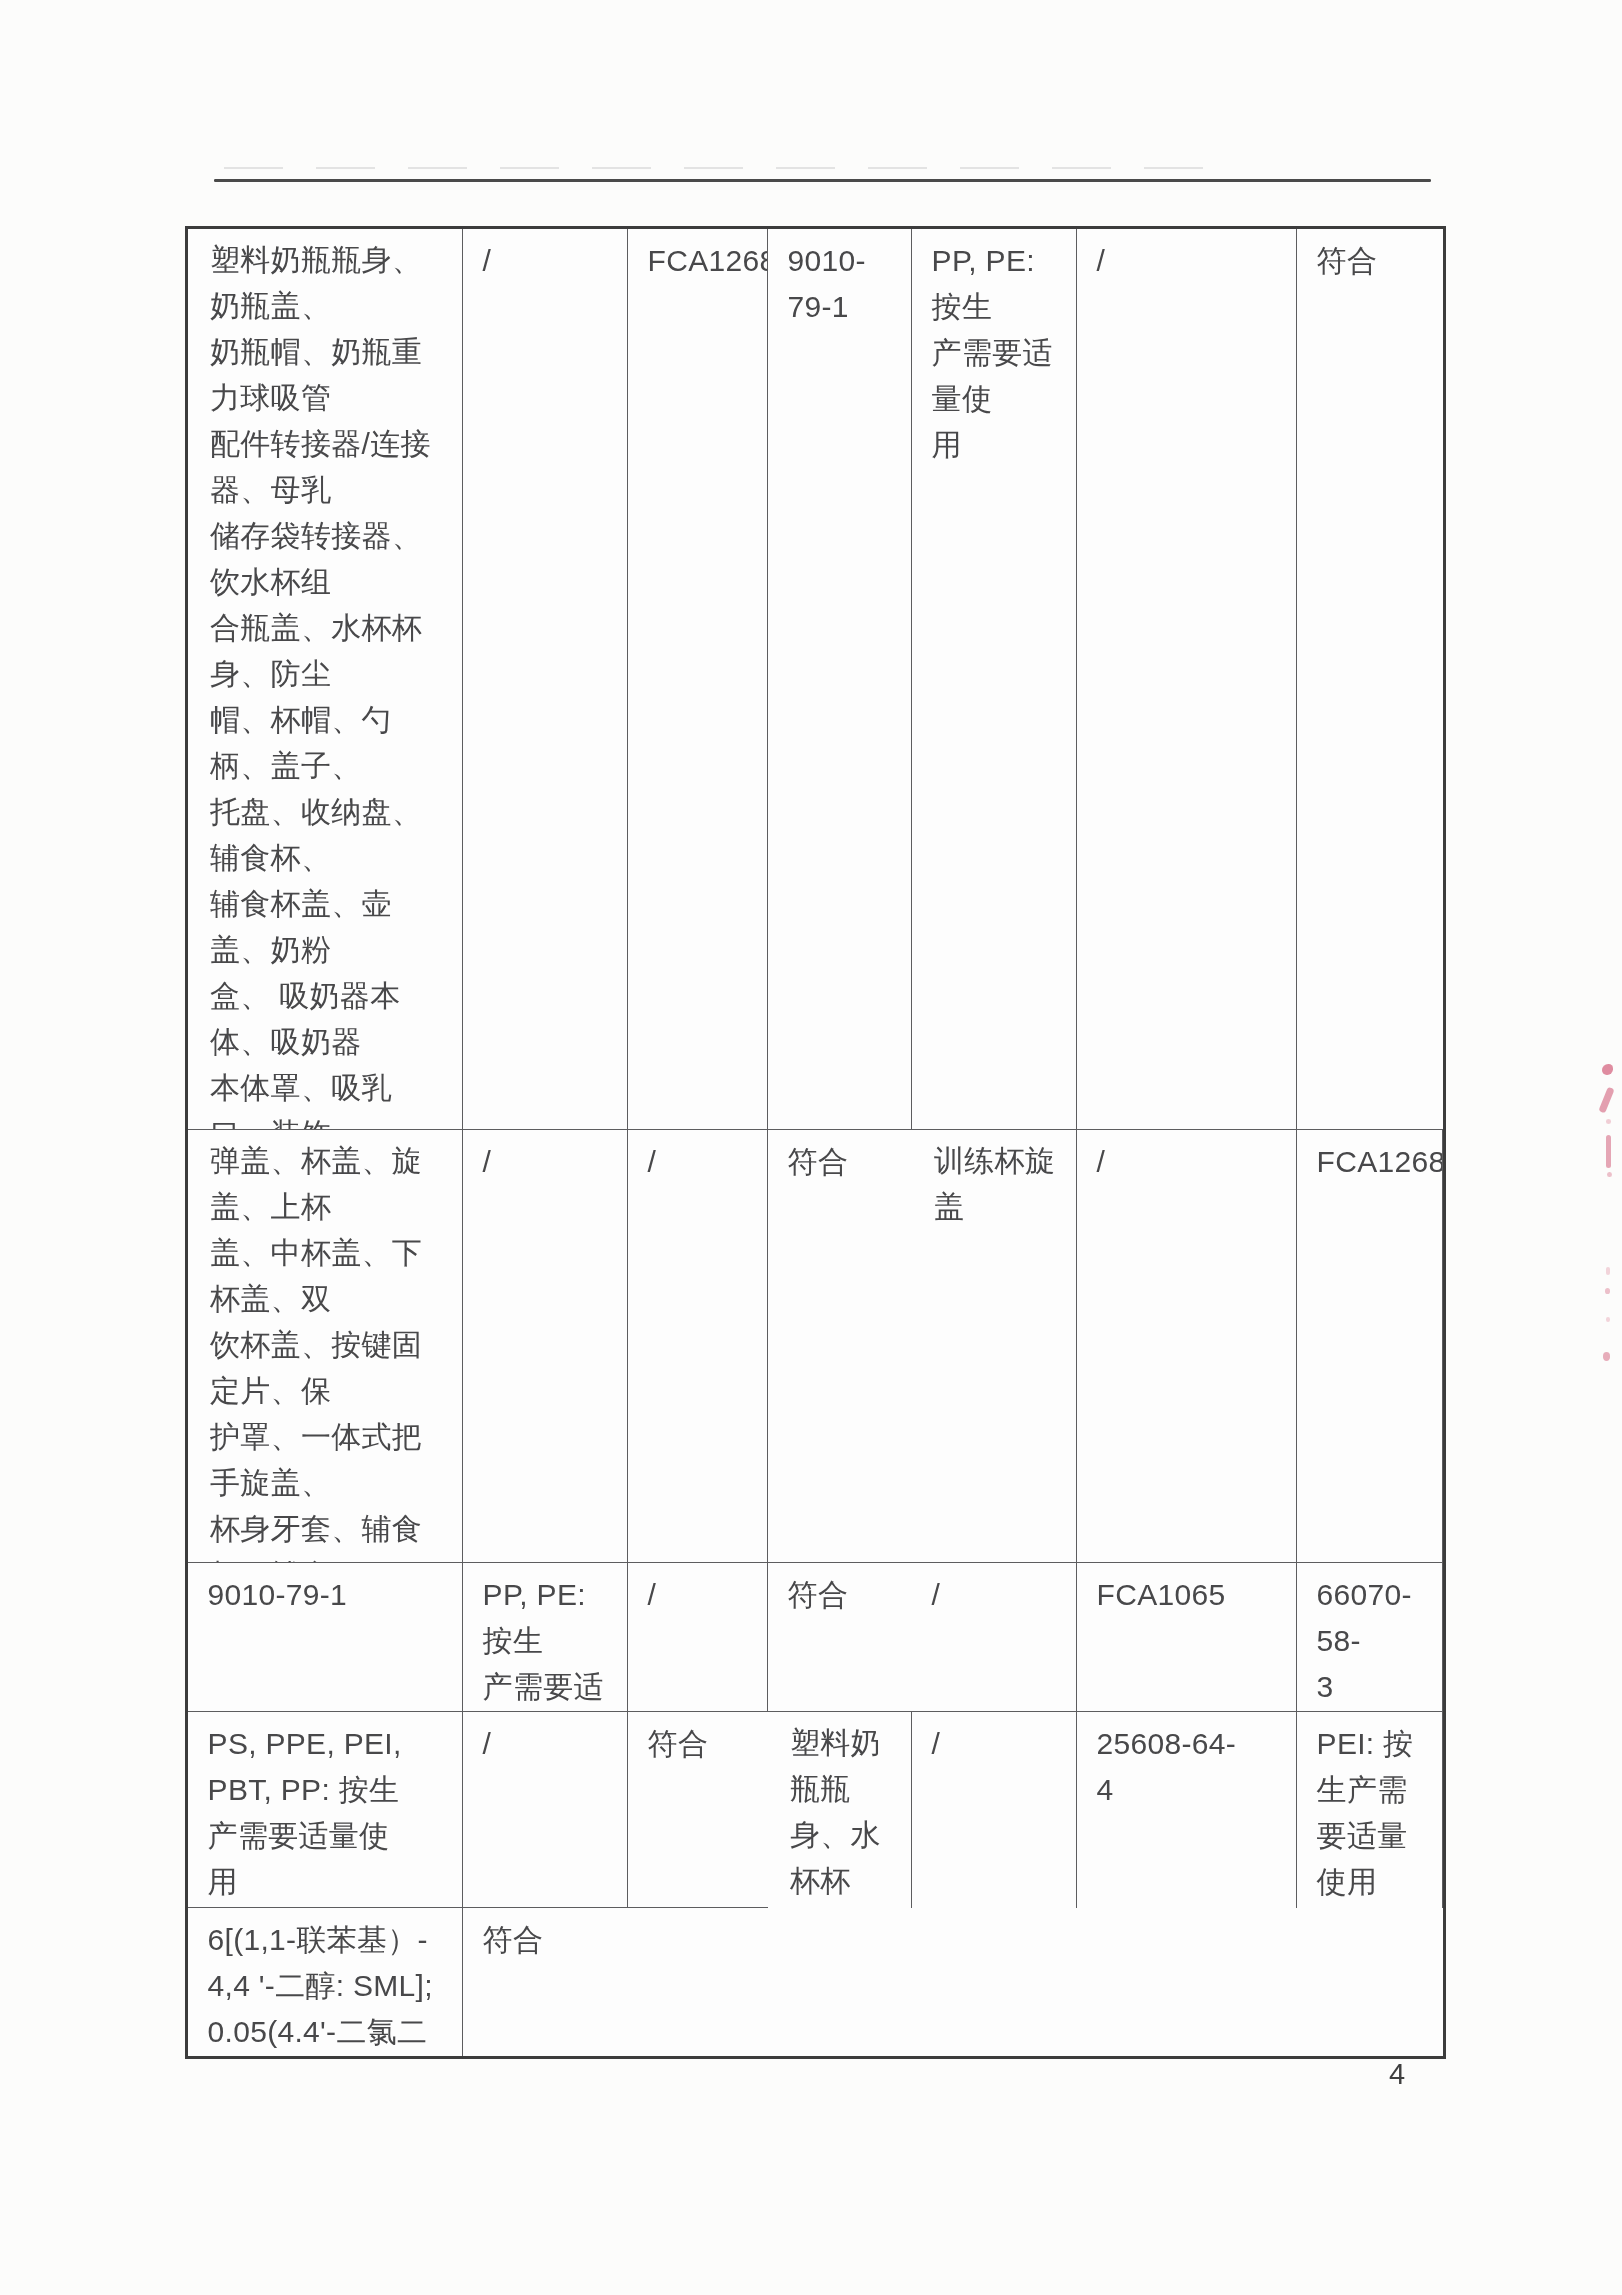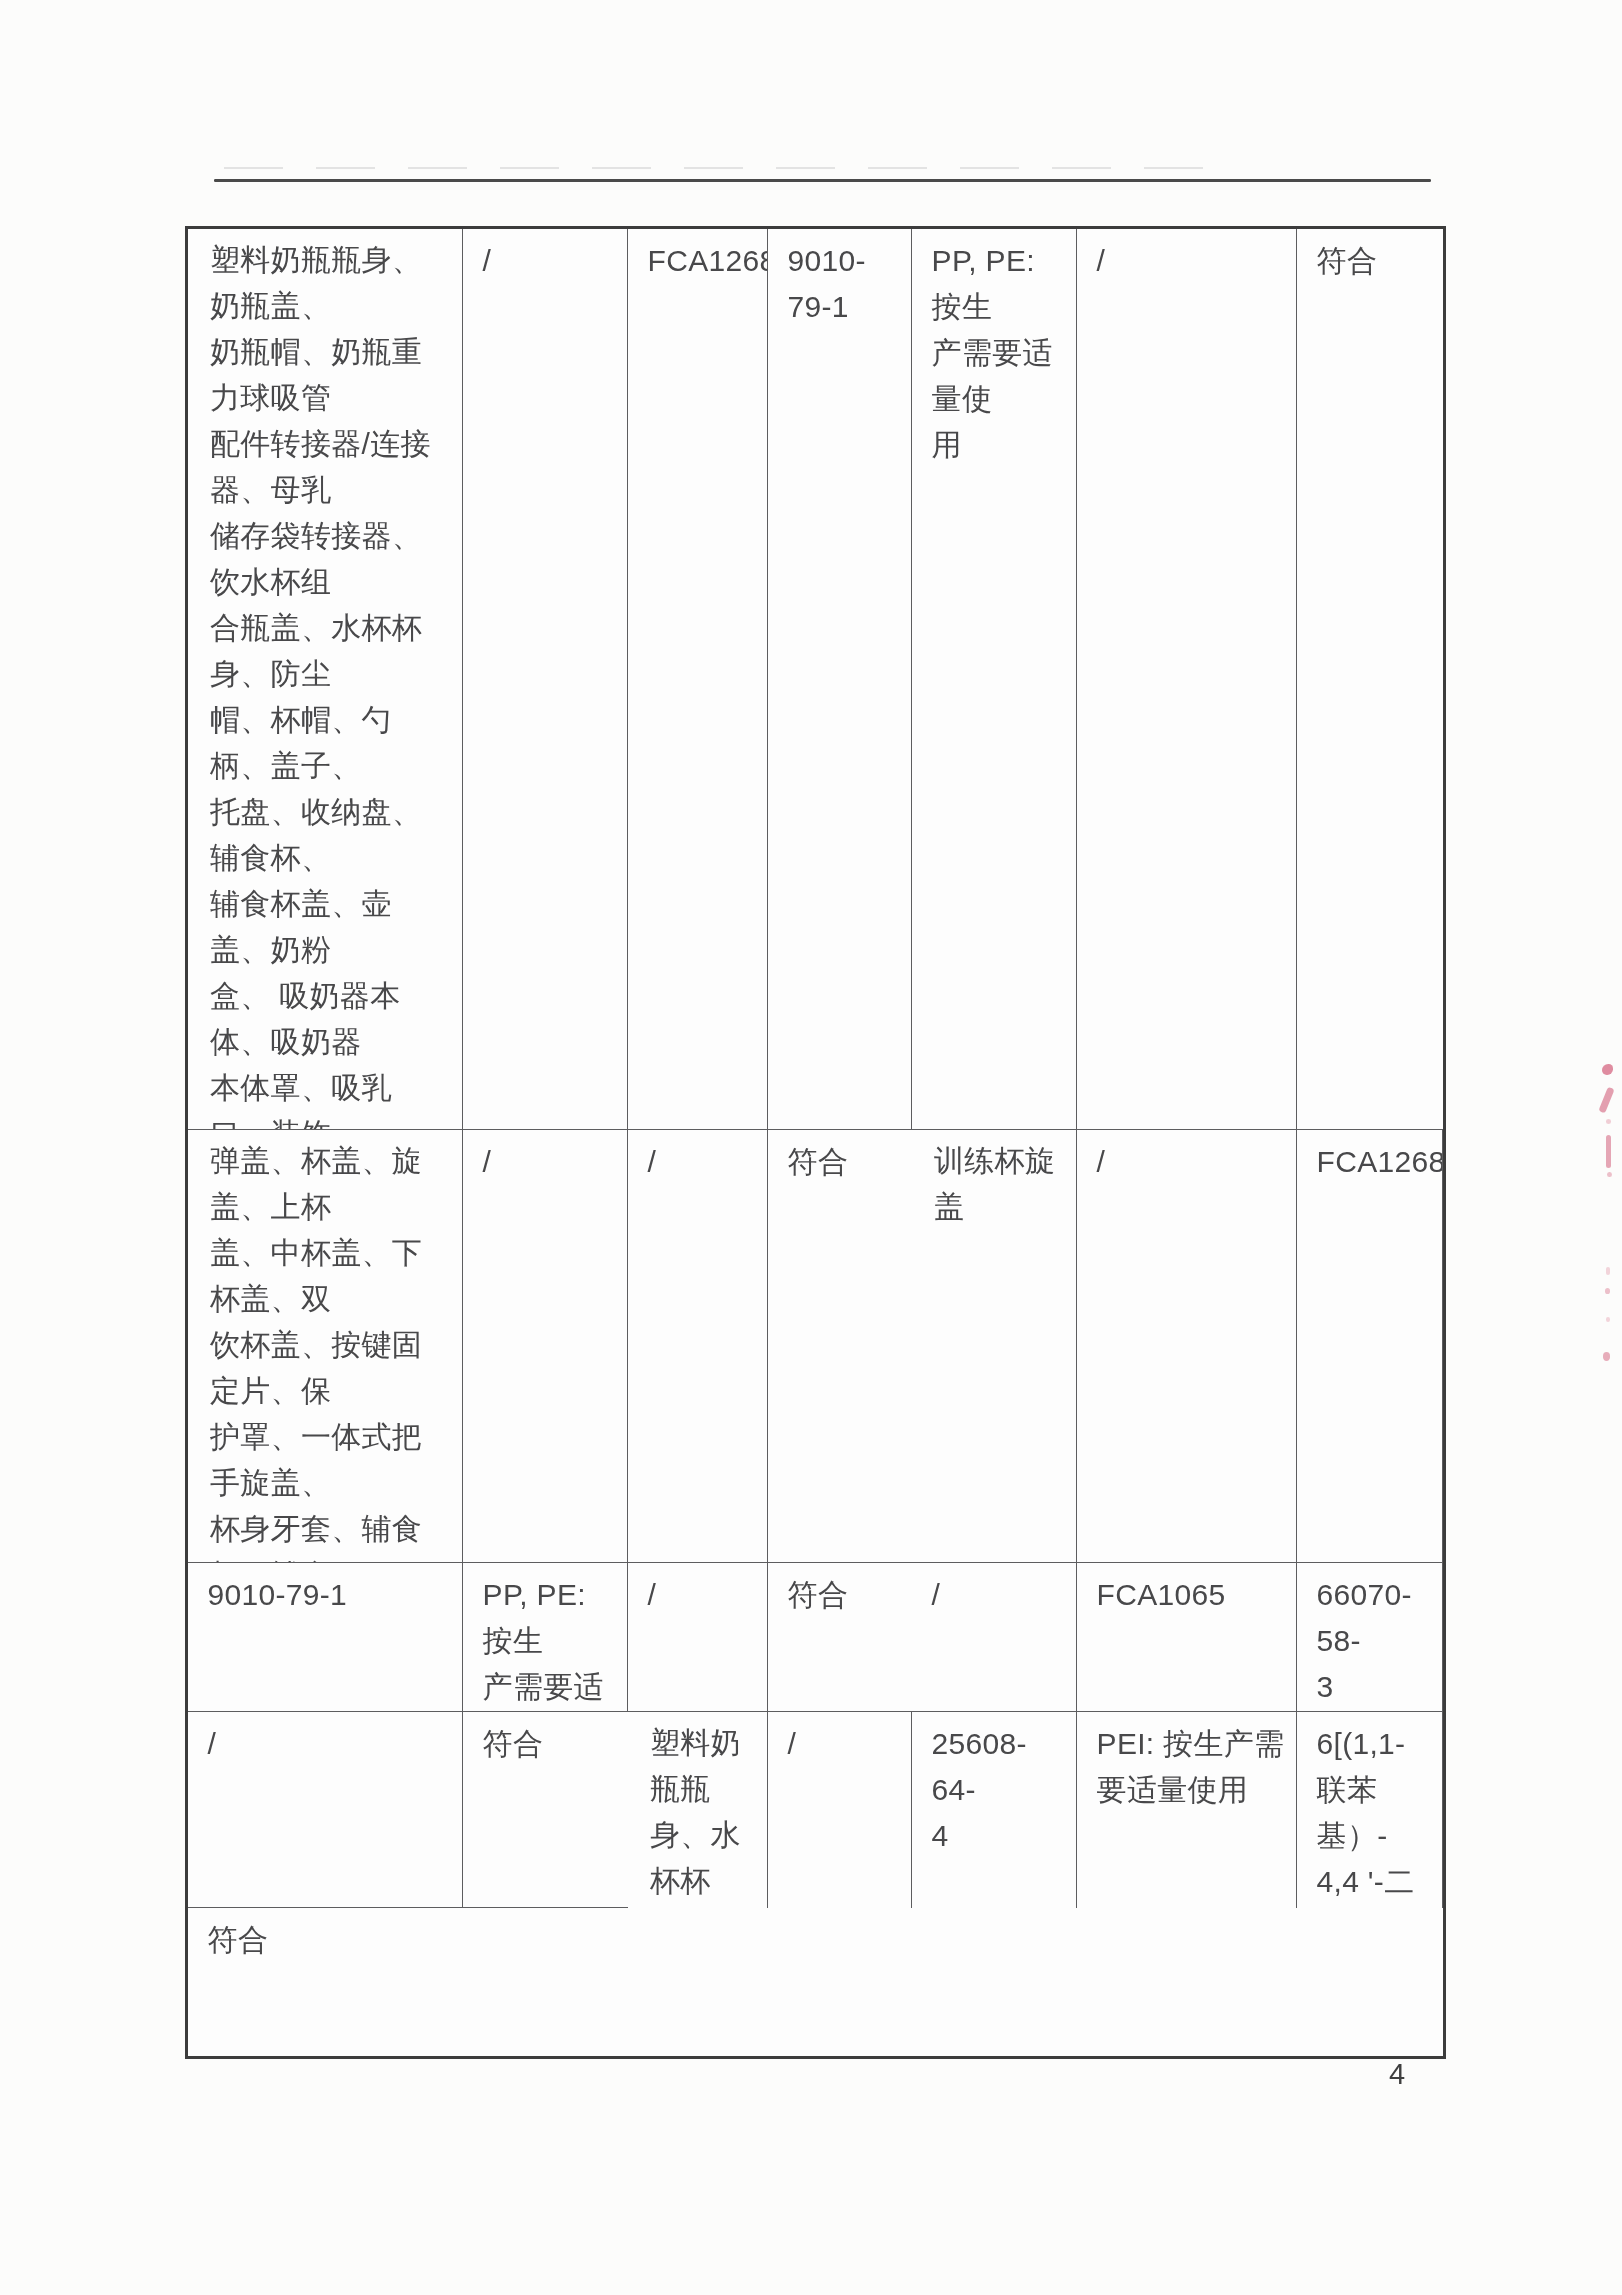--- a/index.html
+++ b/index.html
@@ -122,20 +122,24 @@
     <div class="c">PP, PE: 按生
 产需要适量使
 用</div>
     <div class="c">/</div>
     <div class="c lc">符合</div>
 
     <div class="c">/</div>
     <div class="c">FCA1065</div>
     <div class="c">66070-58-
 3</div>
+    <div class="c">PS, PPE, PEI,
+PBT, PP: 按生
+产需要适量使
+用</div>
     <div class="c">/</div>
     <div class="c lc">符合</div>
 
     <div class="c c1 rl">塑料奶瓶瓶身、水杯杯
 身、塑料储乳瓶瓶身、塑
 料储奶瓶、杯身、叉子、</div>
     <div class="c rl">/</div>
     <div class="c rl">25608-64-
 4</div>
     <div class="c rl">PEI: 按生产需

